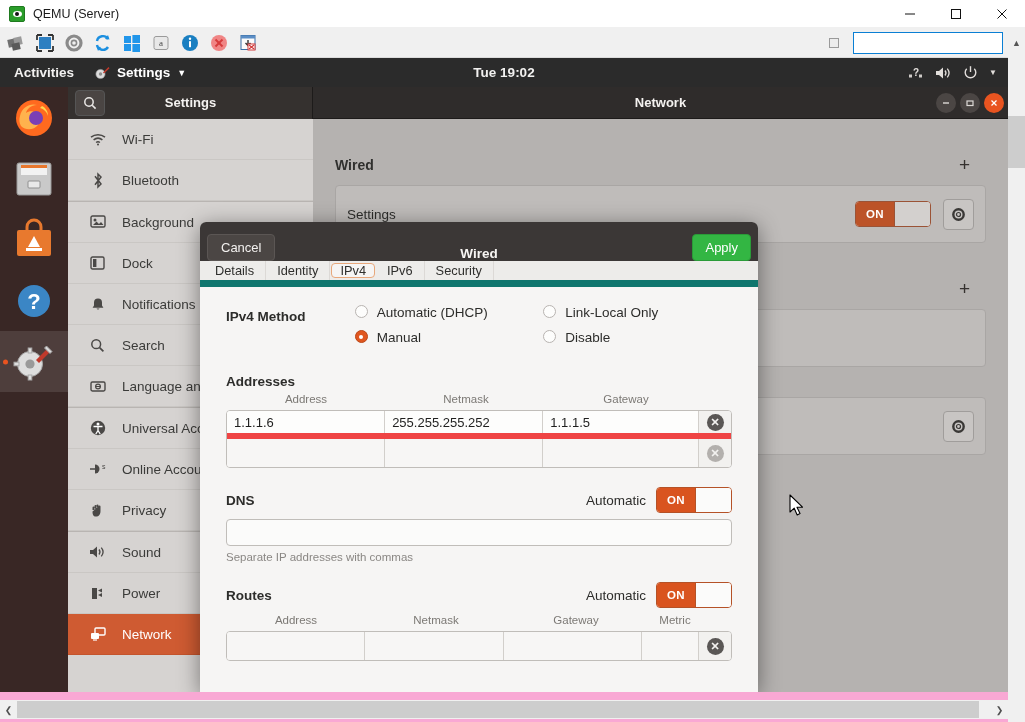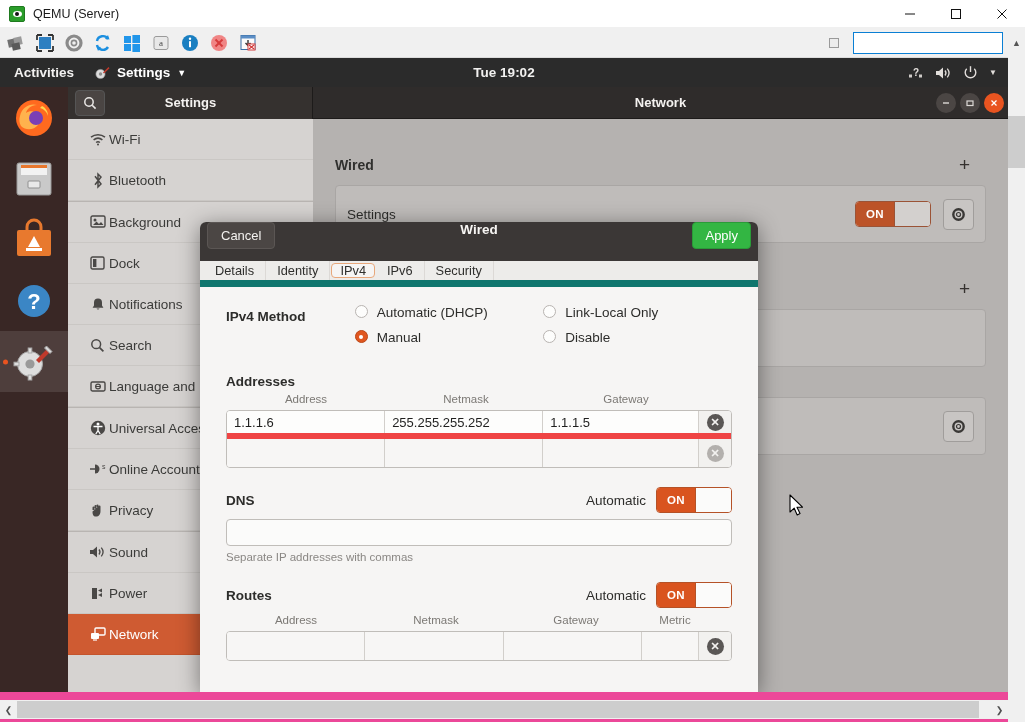--- a/index.html
+++ b/index.html
@@ -4,21 +4,21 @@
 <style>
   * { box-sizing: border-box; margin: 0; padding: 0; }
   html, body {
     width: 1025px; height: 722px;
     font-family: "Liberation Sans", sans-serif;
     overflow: hidden;
     background: #f0f0f0;
   }
 
   
-  #qemu-window { position: absolute; inset: 0; background: #ec4899; }
+  #qemu-window { position: absolute; inset: 0; background: #f9a8d4; }
 
   #qemu-titlebar {
     position: absolute; top: 0; left: 0; width: 1025px; height: 28px;
     background: #ffffff; display: flex; align-items: center;
     border-bottom: 1px solid #f0f0f0;
   }
   #qemu-app-icon {
     width: 16px; height: 16px; margin-left: 9px; margin-right: 8px;
     background: #2a9d2a; border-radius: 2px;
     display: flex; align-items: center; justify-content: center;
@@ -141,21 +141,21 @@
     display: flex; align-items: center; justify-content: center;
   }
   .gn-wbtn.close { background: #e95420; }
 
   
   #sidebar {
     position: absolute; top: 32px; left: 0; width: 245px; height: 573px;
     background: #d6d3d1; overflow: hidden;
   }
   .sb-item {
-    height: 41px; display: flex; align-items: center; gap: 3px;
+    height: 41px; display: flex; align-items: center; gap: 16px;
     padding-left: 21px; font-size: 13.5px; color: #3b3b39;
     border-bottom: 1px solid #cac7c4;
   }
   .sb-item .sb-icon { width: 17px; display: flex; justify-content: center; }
   .sb-item.selected { background: #cf5b32; color: #ffffff; border-bottom-color: #c4542c; }
   .sb-sep { height: 1px; background: #b9b5b2; }
 
   
   #network-content {
     position: absolute; top: 32px; left: 245px; width: 695px; height: 573px;
@@ -196,21 +196,21 @@
   .toggle.dim .knob { background: #d3d0ce; border-left-color: #9b5336; }
 
   
   #wired-dialog {
     position: absolute; top: 164px; left: 200px; width: 558px; height: 470px;
     background: #f6f5f4; border-radius: 6px 6px 0 0;
     box-shadow: 0 4px 22px rgba(0,0,0,0.45);
     overflow: hidden;
   }
   #dialog-headerbar {
-    height: 39px; background: #3b3736; display: flex; align-items: flex-start;
+    height: 39px; background: #3b3736; display: flex; align-items: flex-end;
     padding: 0 7px; position: relative;
   }
   #cancel-button {
     height: 27px; padding: 0 13px; background: #4b4644; border: 1px solid #5b5654;
     border-radius: 4px; color: #f3f1ef; font-size: 13px;
     display: flex; align-items: center;
   }
   #dialog-title {
     position: absolute; left: 0; right: 0; text-align: center;
     color: #f7f5f3; font-size: 13.5px; font-weight: bold; pointer-events: none;

